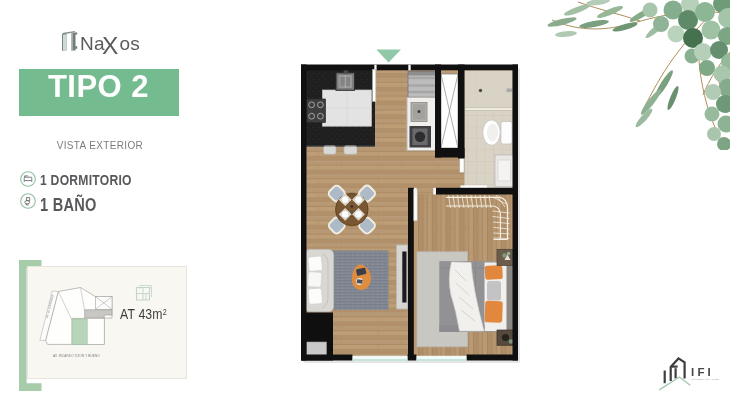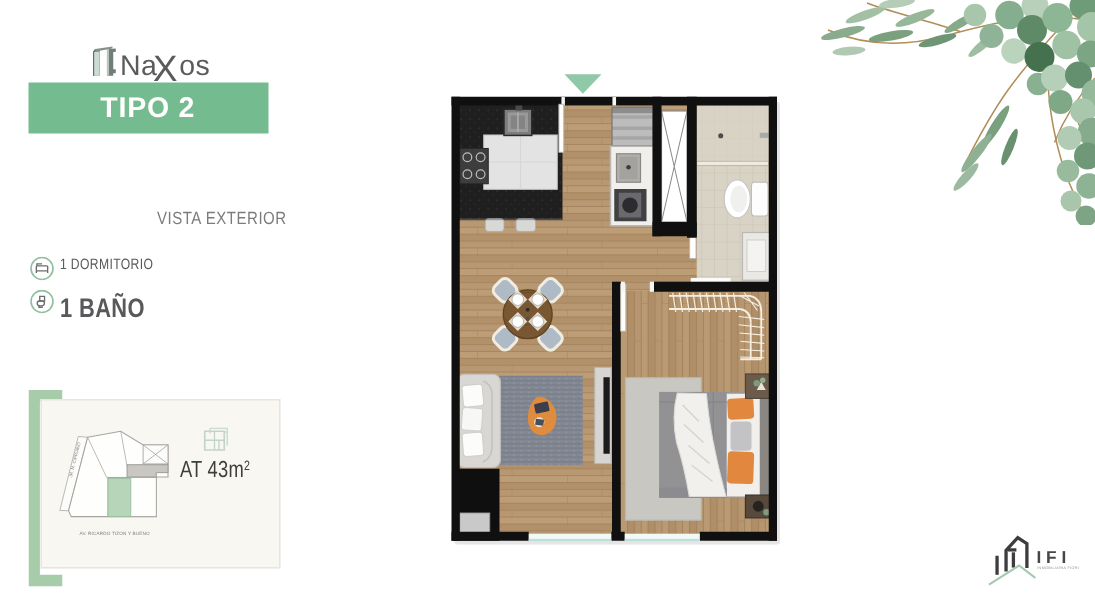--- a/index.html
+++ b/index.html
@@ -22,36 +22,36 @@
     <rect x="75.2" y="20.4" width="2" height="2.2" fill="#757b78"></rect>
     <rect x="75.2" y="34.2" width="2" height="2.6" fill="#757b78"></rect>
   </g>
 
   <text x="80" y="38" font-size="19" fill="#5a5b5d" font-family="Liberation Sans" letter-spacing="0.3">Na</text>
   <text x="102" y="41.8" font-size="24.5" fill="#5a5b5d" font-family="Liberation Sans">X</text>
   <text x="119.5" y="38" font-size="19" fill="#5a5b5d" font-family="Liberation Sans" letter-spacing="0.3">os</text>
 </svg>
 </div>
 
-<div class="abs" style="left:18.5px;top:55px;width:160px;height:34px;background:#74bb90;
-     color:#ffffff;font-weight:bold;font-size:19px;letter-spacing:0.5px;text-align:center;
+<div class="abs" style="left:18.5px;top:69px;width:160px;height:47px;background:#74bb90;
+     color:#ffffff;font-weight:bold;font-size:31px;letter-spacing:0.5px;text-align:center;
      line-height:35px;">TIPO 2</div>
 
-<div class="abs" style="left:0px;top:138.4px;width:199px;text-align:right;font-size:11.8px;
+<div class="abs" style="left:0px;top:138.4px;width:199px;text-align:center;font-size:11.8px;
      letter-spacing:0.4px;color:#7a7c7e;"><span style="display:inline-block;transform:scaleX(0.85);transform-origin:center;">VISTA EXTERIOR</span></div>
 
 <div class="abs" style="left:20px;top:170.5px;width:16px;height:16px;">
 <svg width="16" height="16" viewBox="0 0 16 16">
   <circle cx="8" cy="8" r="7.3" fill="none" stroke="#8fc0a0" stroke-width="1.1"></circle>
   <rect x="4.2" y="6.2" width="7.6" height="3.4" rx="0.6" fill="none" stroke="#6b6c6e" stroke-width="0.9"></rect>
   <path d="M4.2 9.6 L4.2 11 M11.8 9.6 L11.8 11 M4.6 6.2 L4.6 4.9 L8 4.9" fill="none" stroke="#6b6c6e" stroke-width="0.9"></path>
 </svg>
 </div>
 
-<div class="abs" style="left:39.5px;top:171.4px;font-size:10px;font-weight:normal;
+<div class="abs" style="left:39.5px;top:171.4px;font-size:15px;font-weight:bold;
      letter-spacing:0.3px;color:#58595b;text-align:center;"><span style="display:inline-block;transform:scaleX(0.81);transform-origin:left;">1 DORMITORIO</span></div>
 
 <div class="abs" style="left:20px;top:193px;width:16px;height:16px;">
 <svg width="16" height="16" viewBox="0 0 16 16">
   <circle cx="8" cy="8" r="7.3" fill="none" stroke="#8fc0a0" stroke-width="1.1"></circle>
   <path d="M6.5 4.6 h3.2 v3.1 h-3.2 z" fill="none" stroke="#6b6c6e" stroke-width="0.9"></path>
   <ellipse cx="7.2" cy="9.2" rx="2.4" ry="1.7" fill="none" stroke="#6b6c6e" stroke-width="0.9"></ellipse>
   <path d="M6 10.8 L6 11.8 L8.6 11.8" fill="none" stroke="#6b6c6e" stroke-width="0.9"></path>
 </svg>
 </div>

